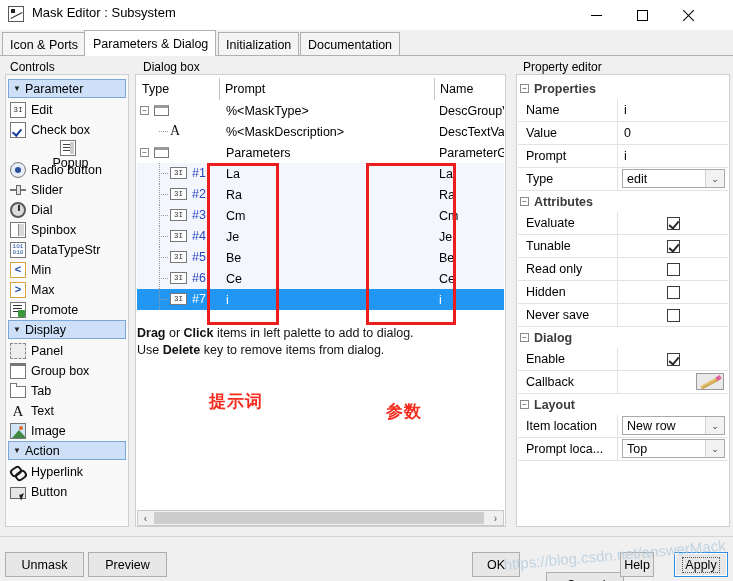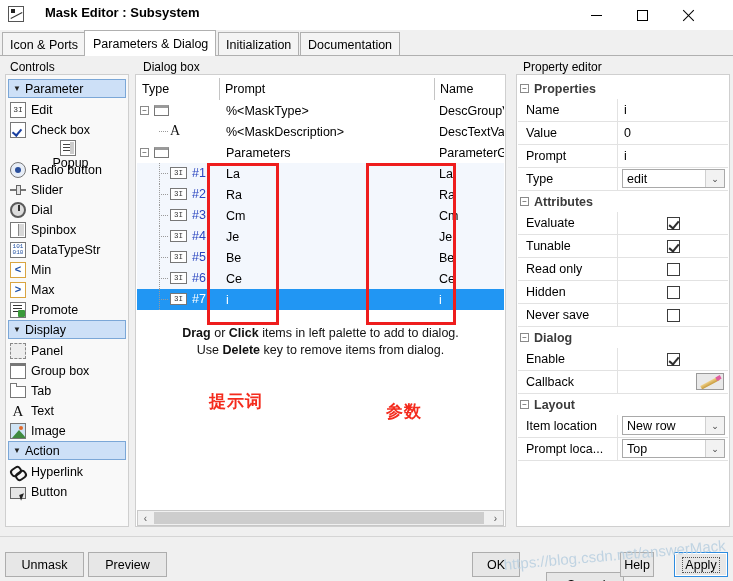--- a/index.html
+++ b/index.html
@@ -25,22 +25,22 @@
   }
   #title-icon:before{
     content:"";position:absolute;left:1px;top:8px;width:13px;height:1px;
     background:#333;transform:rotate(-28deg);
   }
   #title-icon:after{
     content:"";position:absolute;left:2px;top:2px;width:4px;height:4px;
     background:#222;
   }
   #title-text{
-    position:absolute;left:45px;top:5px;
-    font-size:13px;color:#000;white-space:nowrap;font-weight:bold;
+    position:absolute;left:32px;top:5px;
+    font-size:13px;color:#000;white-space:nowrap;
   }
   .winbtn{
     position:absolute;top:0;height:30px;width:46px;
     display:flex;align-items:center;justify-content:center;
     font-size:13px;color:#000;cursor:default;
   }
   #btn-min{left:573px;}
   #btn-max{left:619px;}
   #btn-close{left:665px;}
   .gl-min{display:block;width:11px;height:1px;background:#000;}
@@ -227,21 +227,21 @@
     position:absolute;left:22px;top:0;width:1px;height:21px;
     background:repeating-linear-gradient(to bottom,#9a9a9a 0,#9a9a9a 1px,transparent 1px,transparent 2px);
   }
   .elbow{
     position:absolute;left:22px;top:10px;width:9px;height:1px;
     background:repeating-linear-gradient(to right,#9a9a9a 0,#9a9a9a 1px,transparent 1px,transparent 2px);
   }
 
   #hint{
     position:absolute;left:137px;top:325px;width:367px;
-    text-align:center;font-size:12.5px;line-height:17px;color:#111;
+    text-align:left;font-size:12.5px;line-height:17px;color:#111;
   }
   #hint b{font-weight:bold;}
 
   .cn-ann{
     position:absolute;color:#f42b1d;font-size:17px;font-weight:bold;
     font-family:"DejaVu Sans", sans-serif;letter-spacing:1px;
   }
   #cn1{left:209px;top:390px;}
   #cn2{left:386px;top:400px;}
 

